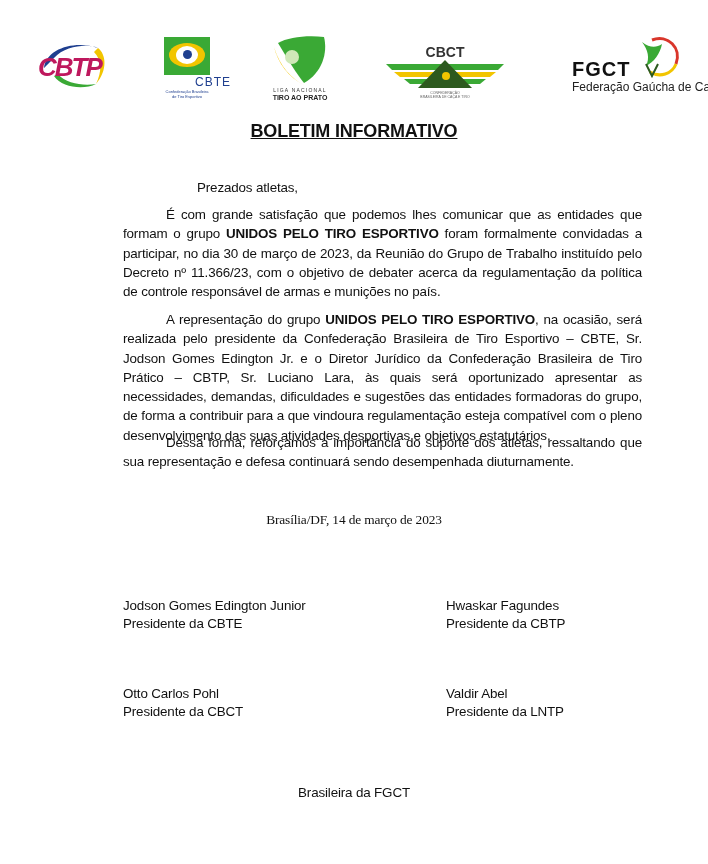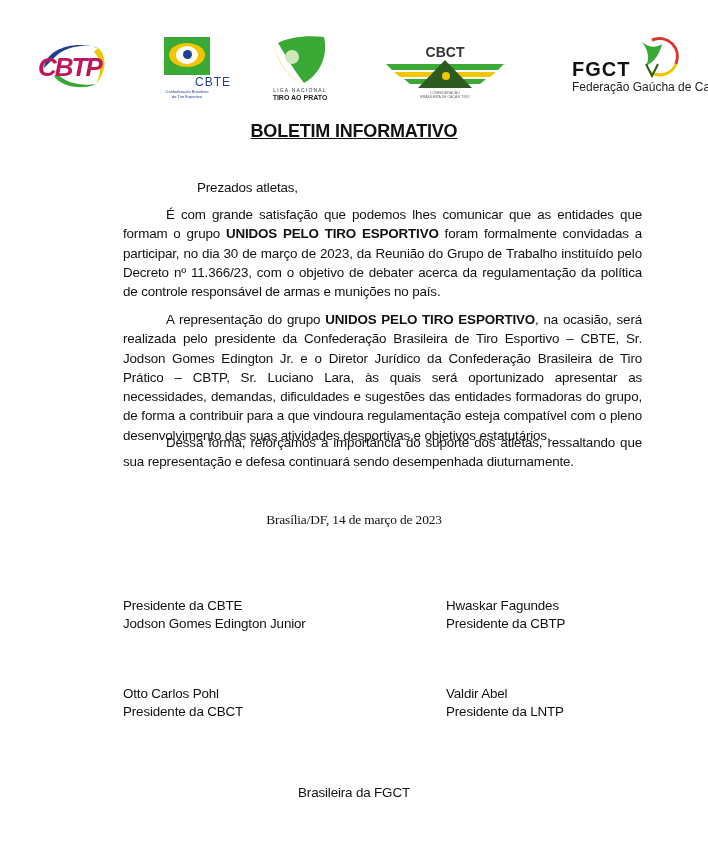--- a/index.html
+++ b/index.html
@@ -100,22 +100,22 @@
 
 <div class="text" data-name="paragraph-representation" style="top:310px;">
   <span data-name="paragraph-2-intro">A representação do grupo </span><b data-name="paragraph-2-group-name">UNIDOS PELO TIRO ESPORTIVO</b><span data-name="paragraph-2-rest">, na ocasião, será realizada pelo presidente da Confederação Brasileira de Tiro Esportivo – CBTE, Sr. Jodson Gomes Edington Jr. e o Diretor Jurídico da Confederação Brasileira de Tiro Prático – CBTP, Sr. Luciano Lara, às quais será oportunizado apresentar as necessidades, demandas, dificuldades e sugestões das entidades formadoras do grupo, de forma a contribuir para a que vindoura regulamentação esteja compatível com o pleno desenvolvimento das suas atividades desportivas e objetivos estatutários.</span>
 </div>
 
 <div class="text" data-name="paragraph-support" style="top:433px;">Dessa forma, reforçamos a importância do suporte dos atletas, ressaltando que sua representação e defesa continuará sendo desempenhada diuturnamente.</div>
 
 <div class="center" data-name="place-date" style="top:511px;">Brasília/DF, 14 de março de 2023</div>
 
 <div class="sig" data-name="signature-cbte" style="left:123px; top:597px;">
+  <div data-name="signature-name">Jodson Gomes Edington Junior</div>
   <div data-name="signature-role">Presidente da CBTE</div>
-  <div data-name="signature-name">Jodson Gomes Edington Junior</div>
 </div>
 <div class="sig" data-name="signature-cbtp" style="left:446px; top:597px;">
   <div data-name="signature-name">Hwaskar Fagundes</div>
   <div data-name="signature-role">Presidente da CBTP</div>
 </div>
 <div class="sig" data-name="signature-cbct" style="left:123px; top:685px;">
   <div data-name="signature-name">Otto Carlos Pohl</div>
   <div data-name="signature-role">Presidente da CBCT</div>
 </div>
 <div class="sig" data-name="signature-lntp" style="left:446px; top:685px;">

